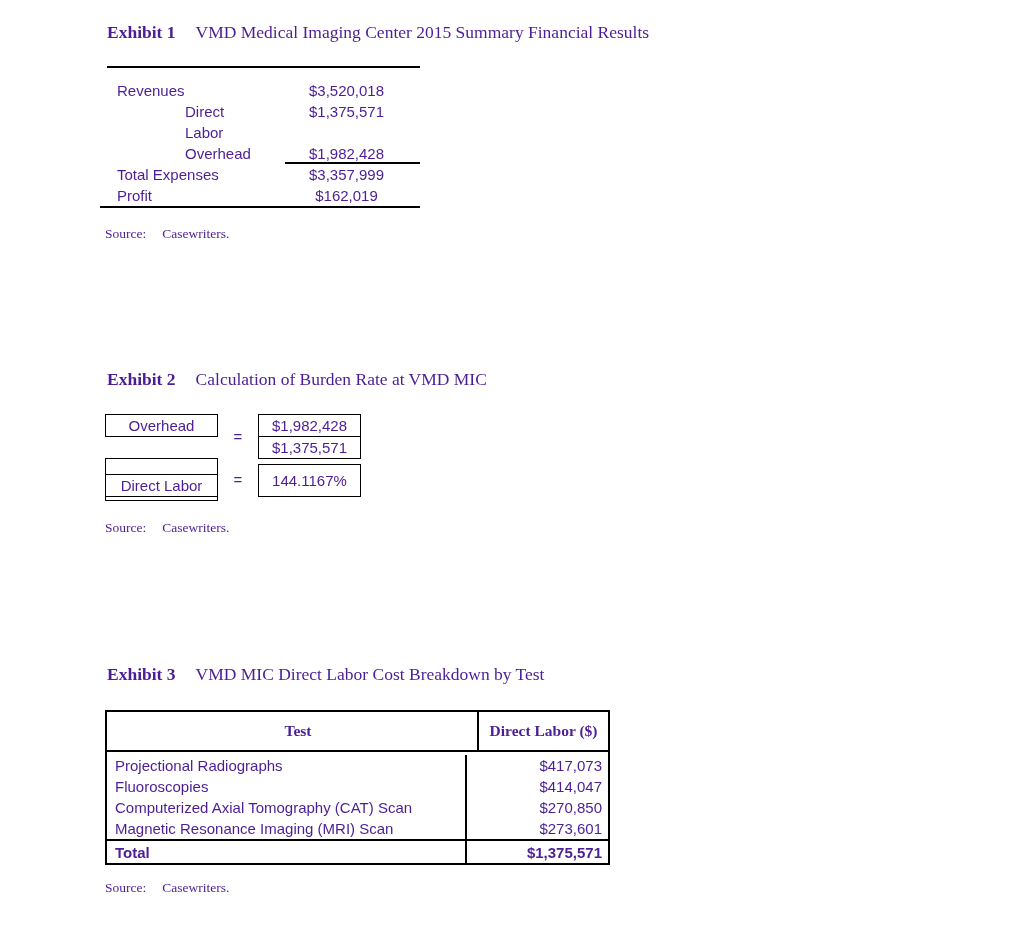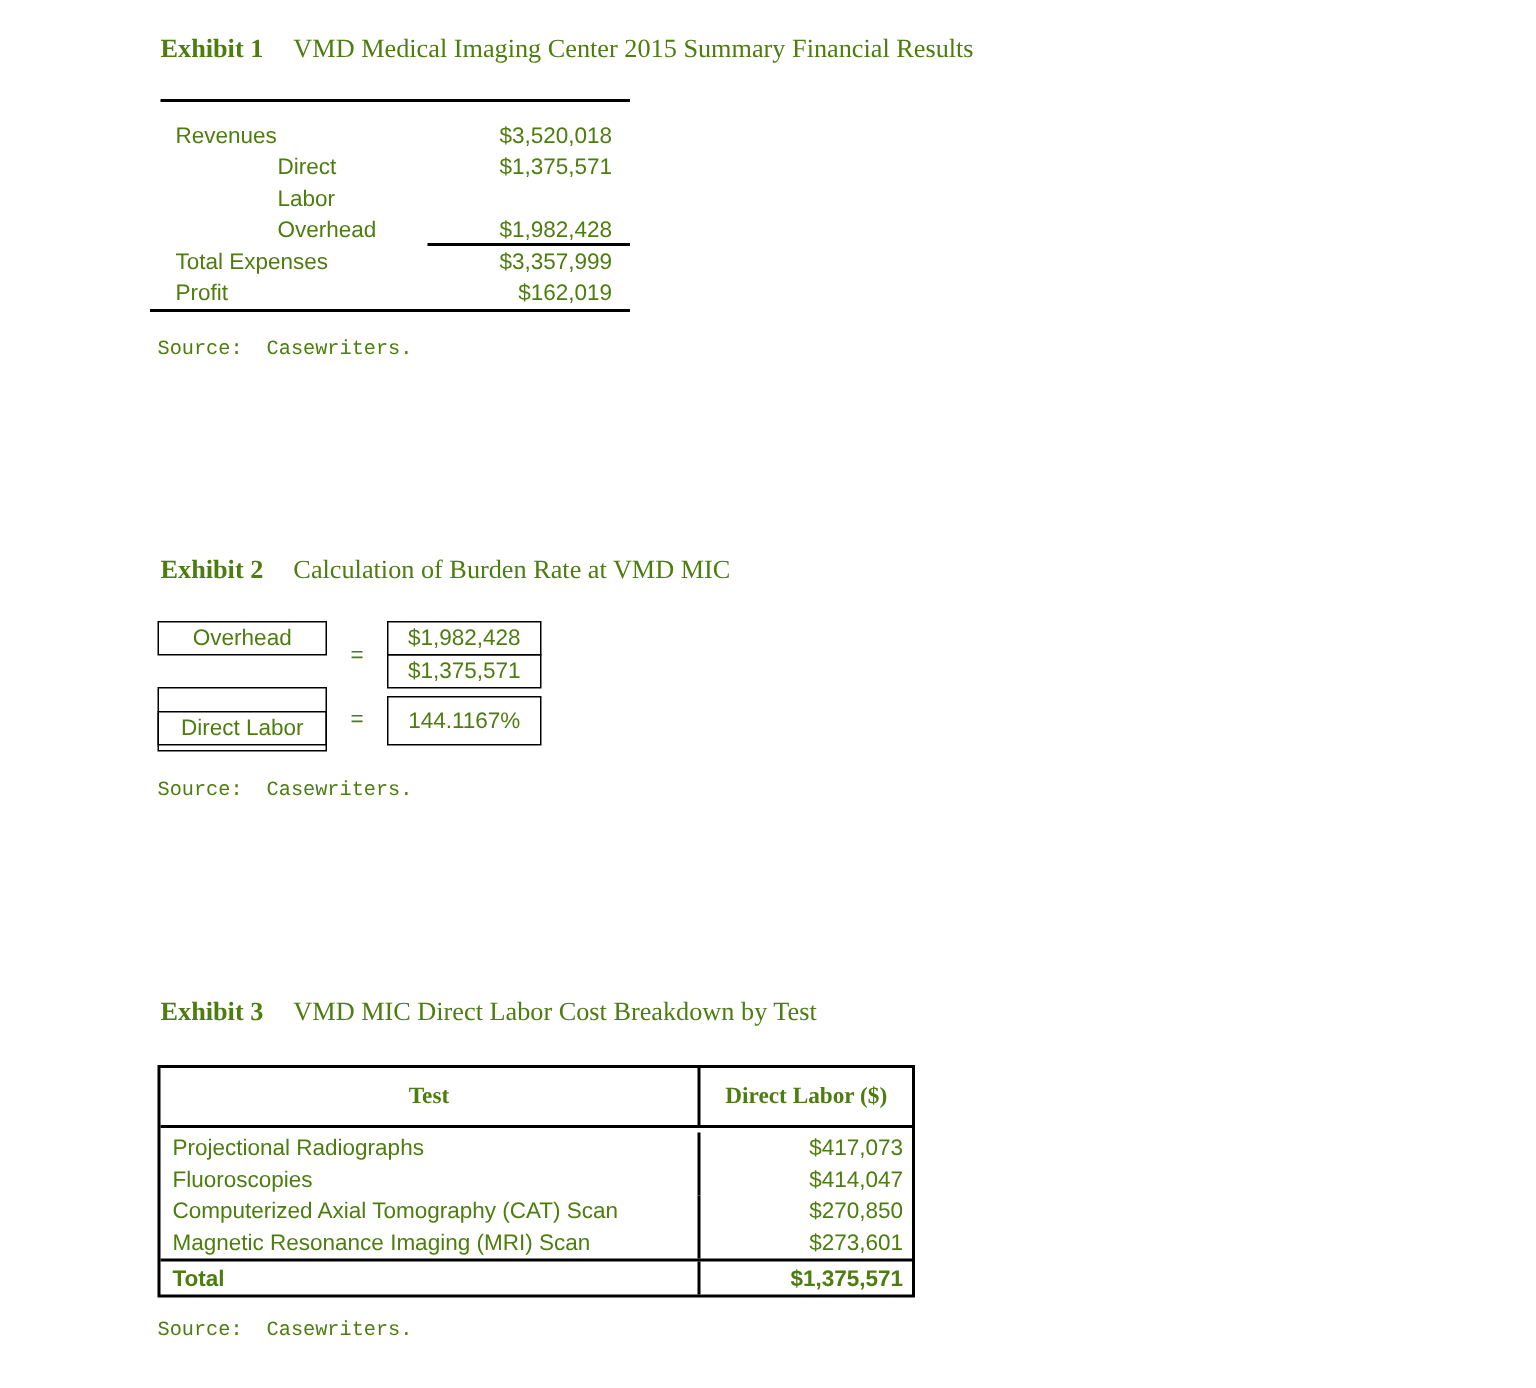--- a/index.html
+++ b/index.html
@@ -2,56 +2,56 @@
 <html><head>
 <meta charset="utf-8">
 <style>
   * { margin:0; padding:0; box-sizing:border-box; }
   html,body { background:#ffffff; }
   .page {
     position:relative;
     width:844px;
     height:925px;
     background:#ffffff;
-    color:#4d7c0f;
+    color:#4c1d95;
     overflow:hidden;
   }
 
   
   .exhibit-title {
     position:absolute;
     font-family:"Liberation Serif", serif;
     font-size:17.5px;
     white-space:nowrap;
   }
   .ex-label { font-weight:bold; padding-right:20px; }
 
   
   .source {
     position:absolute;
-    font-family:Liberation Mono, monospace;
+    font-family:Liberation Serif, serif;
     font-size:13.5px;
     text-align:right;
   }
   .src-label { padding-right:16px; }
 
   
   .t1 {
     position:absolute;
     left:107px; top:66px;
     width:313px;
     border-top:2px solid #000;
     padding-top:12px;
     font-family:"Liberation Sans", sans-serif;
     font-size:15px;
   }
   .t1-row { display:flex; height:21px; line-height:21px; }
   .t1-label { flex:1; padding-left:10px; }
   .t1-row.indent .t1-label { padding-left:78px; }
-  .t1-val { width:135px; text-align:right; padding-right:12px; }
+  .t1-val { width:135px; text-align:center; padding-right:12px; }
   .t1-row.subtotal .t1-val { border-bottom:2px solid #000; }
   .t1-bottom {
     margin-left:-7px;
     width:320px;
     height:2px;
     background:#000;
   }
 
   
   .t2 {
@@ -91,20 +91,21 @@
     border:2px solid #000;
     font-family:"Liberation Sans", sans-serif;
     font-size:15px;
   }
   .t3-header {
     display:flex;
     border-bottom:2px solid #000;
     font-family:"Liberation Serif", serif;
     font-weight:bold;
     font-size:15.5px;
+    padding-left:12px;
   }
   .t3-h1 { width:360px; border-right:2px solid #000; text-align:center; padding:10px 0; }
   .t3-h2 { flex:1; text-align:center; padding:10px 0; }
   .t3-body { padding-top:3px; }
   .t3-row { display:flex; height:21px; line-height:21px; }
   .t3-c1 { width:360px; border-right:2px solid #000; padding-left:8px; }
   .t3-c2 { flex:1; text-align:right; padding-right:6px; }
   .t3-total {
     display:flex;
     border-top:2px solid #000;

